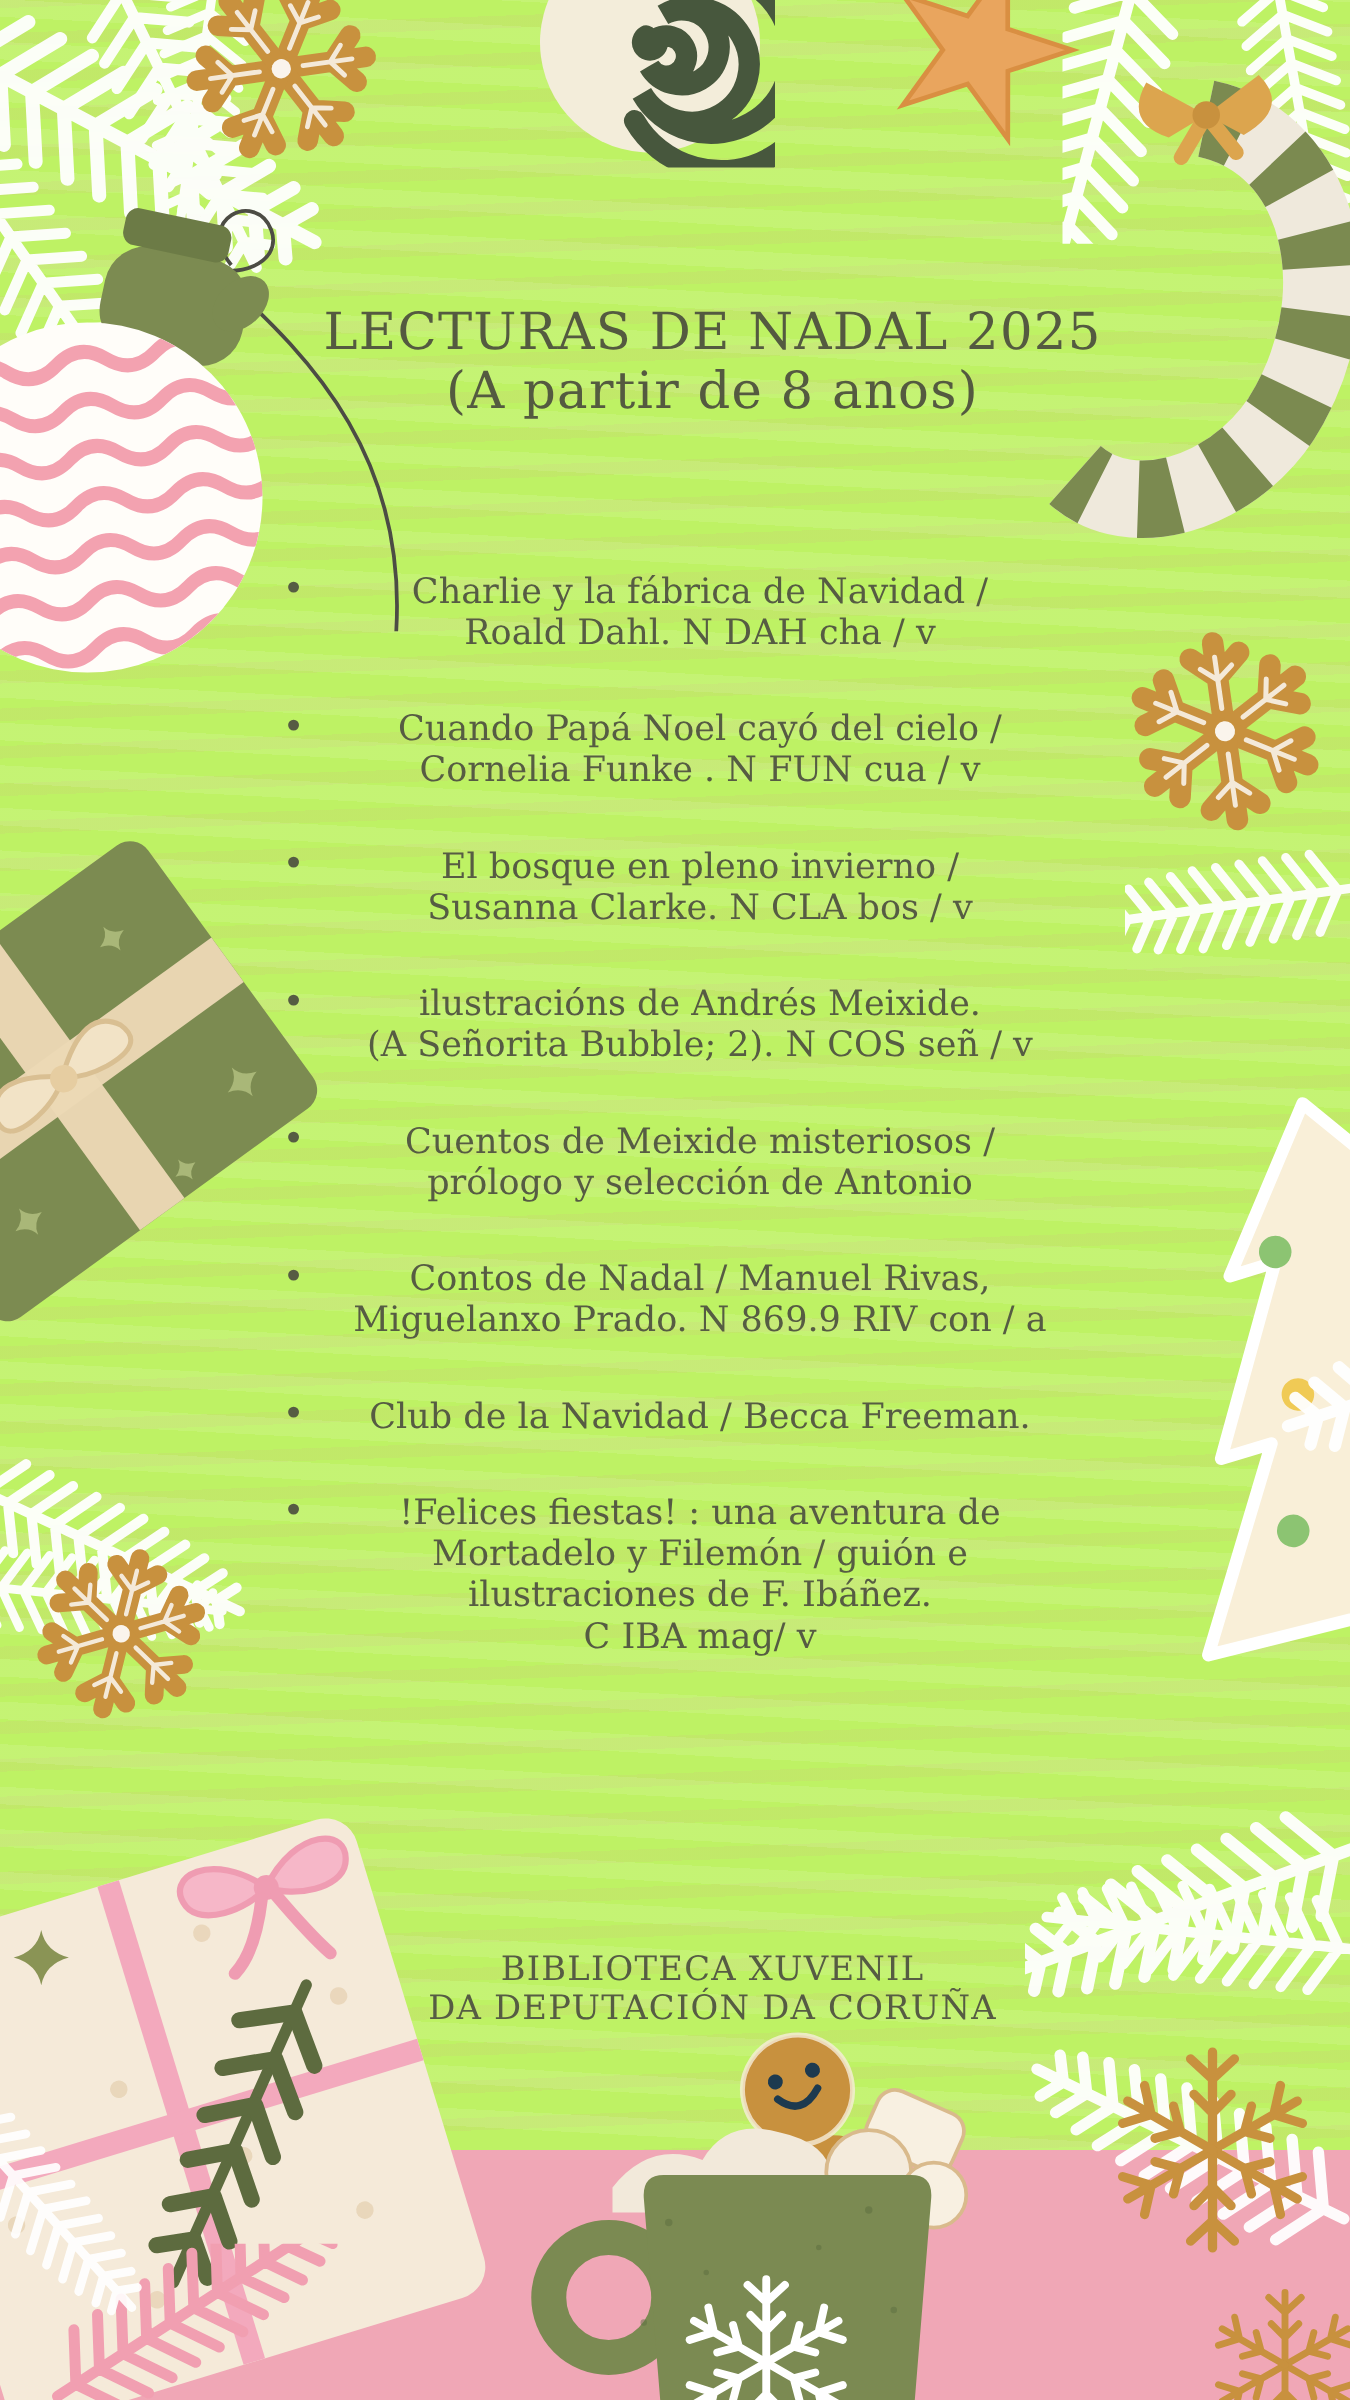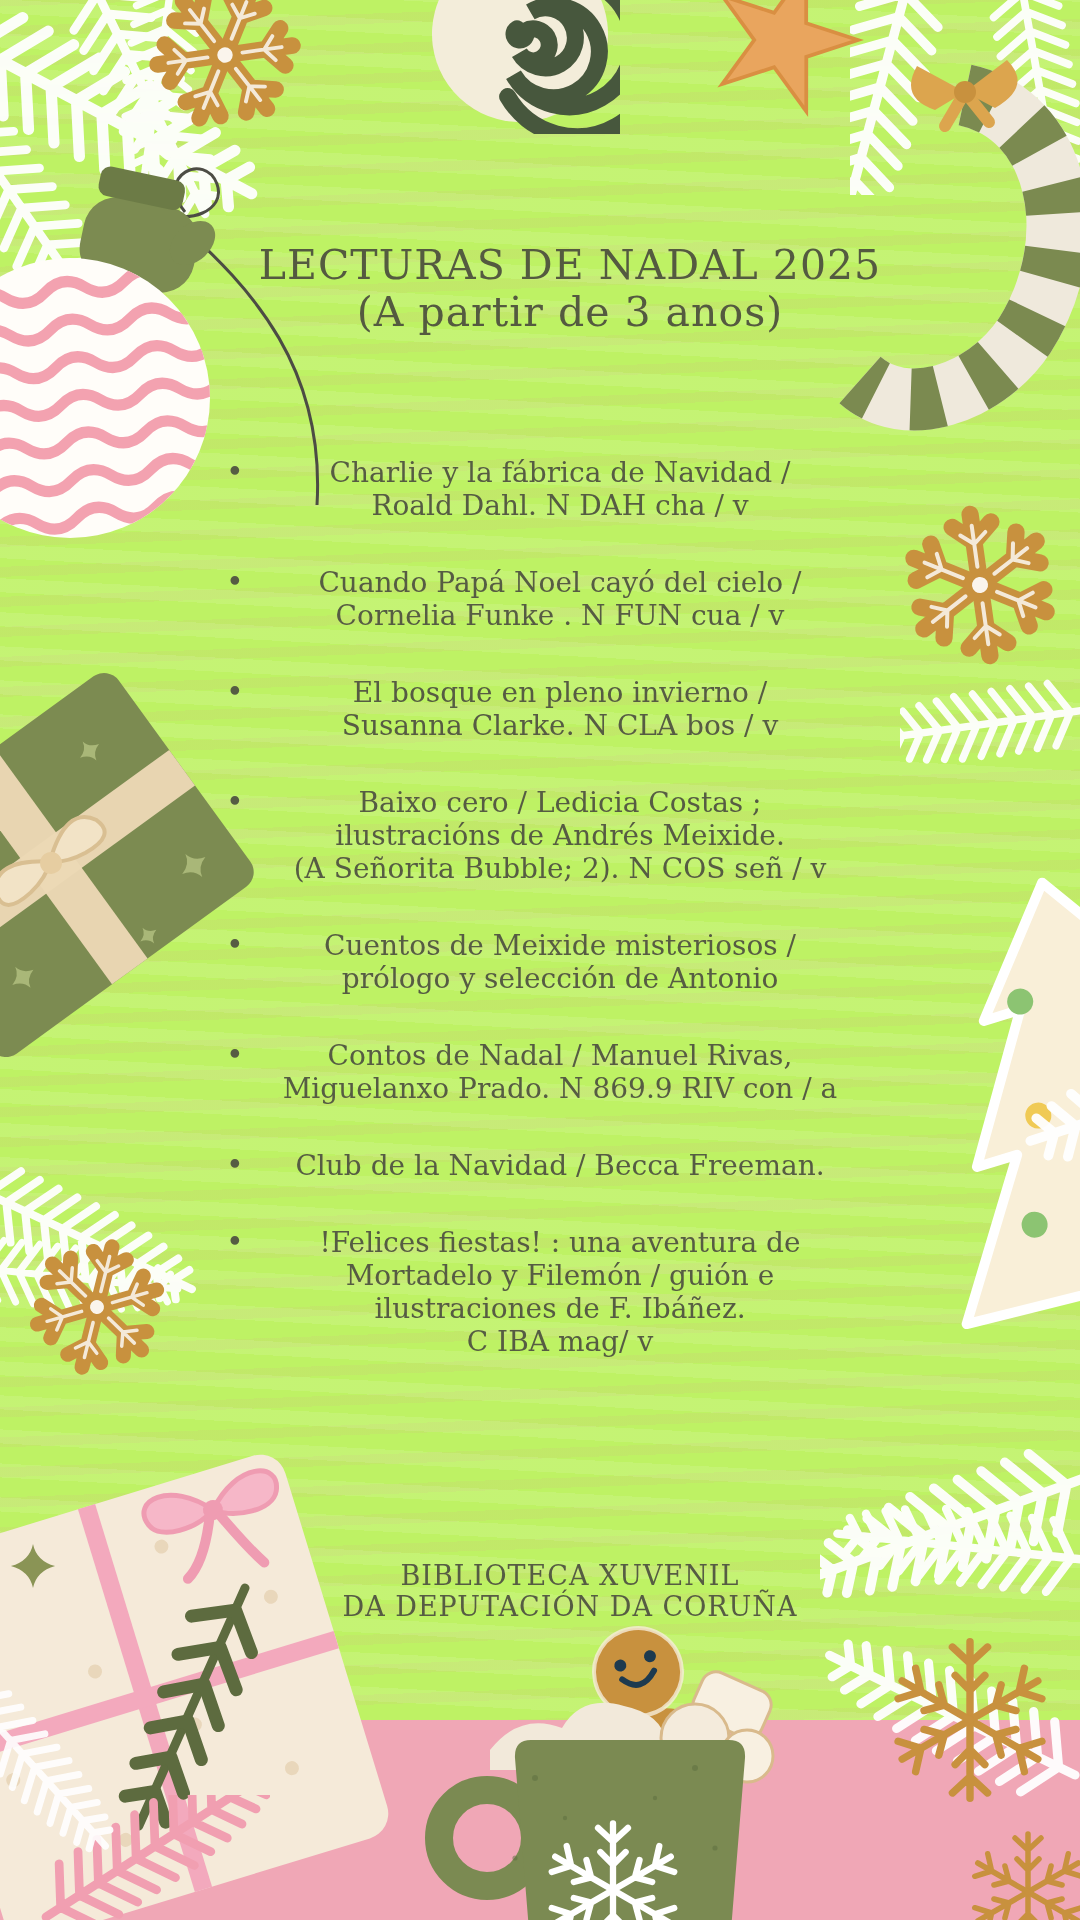--- a/index.html
+++ b/index.html
@@ -287,42 +287,41 @@
     </g>
     <g color="#c8913e">
       <use href="#lineflake" transform="translate(150,280) scale(1.35)"></use>
       <use href="#lineflake" transform="translate(208,452) scale(1.0)"></use>
     </g>
   </svg>
 
   <div class="text-layer">
     <header class="title">
       <div>LECTURAS DE NADAL 2025</div>
-      <div>(A partir de 3 anos)</div>
+      <div>(A partir de 8 anos)</div>
     </header>
 
     <ul class="books">
       <li>
         <span class="bullet">•</span>
         <div class="bl">Charlie y la fábrica de Navidad /</div>
         <div class="bl">Roald Dahl. N DAH cha / v</div>
       </li>
       <li>
         <span class="bullet">•</span>
         <div class="bl">Cuando Papá Noel cayó del cielo /</div>
         <div class="bl">Cornelia Funke . N FUN cua / v</div>
       </li>
       <li>
         <span class="bullet">•</span>
         <div class="bl">El bosque en pleno invierno /</div>
         <div class="bl">Susanna Clarke. N CLA bos / v</div>
       </li>
       <li>
         <span class="bullet">•</span>
-        <div class="bl">Baixo cero / Ledicia Costas ;</div>
         <div class="bl">ilustracións de Andrés Meixide.</div>
         <div class="bl">(A Señorita Bubble; 2). N COS señ / v</div>
       </li>
       <li>
         <span class="bullet">•</span>
         <div class="bl">Cuentos de Meixide misteriosos /</div>
         <div class="bl">prólogo y selección de Antonio</div>
       </li>
       <li>
         <span class="bullet">•</span>

